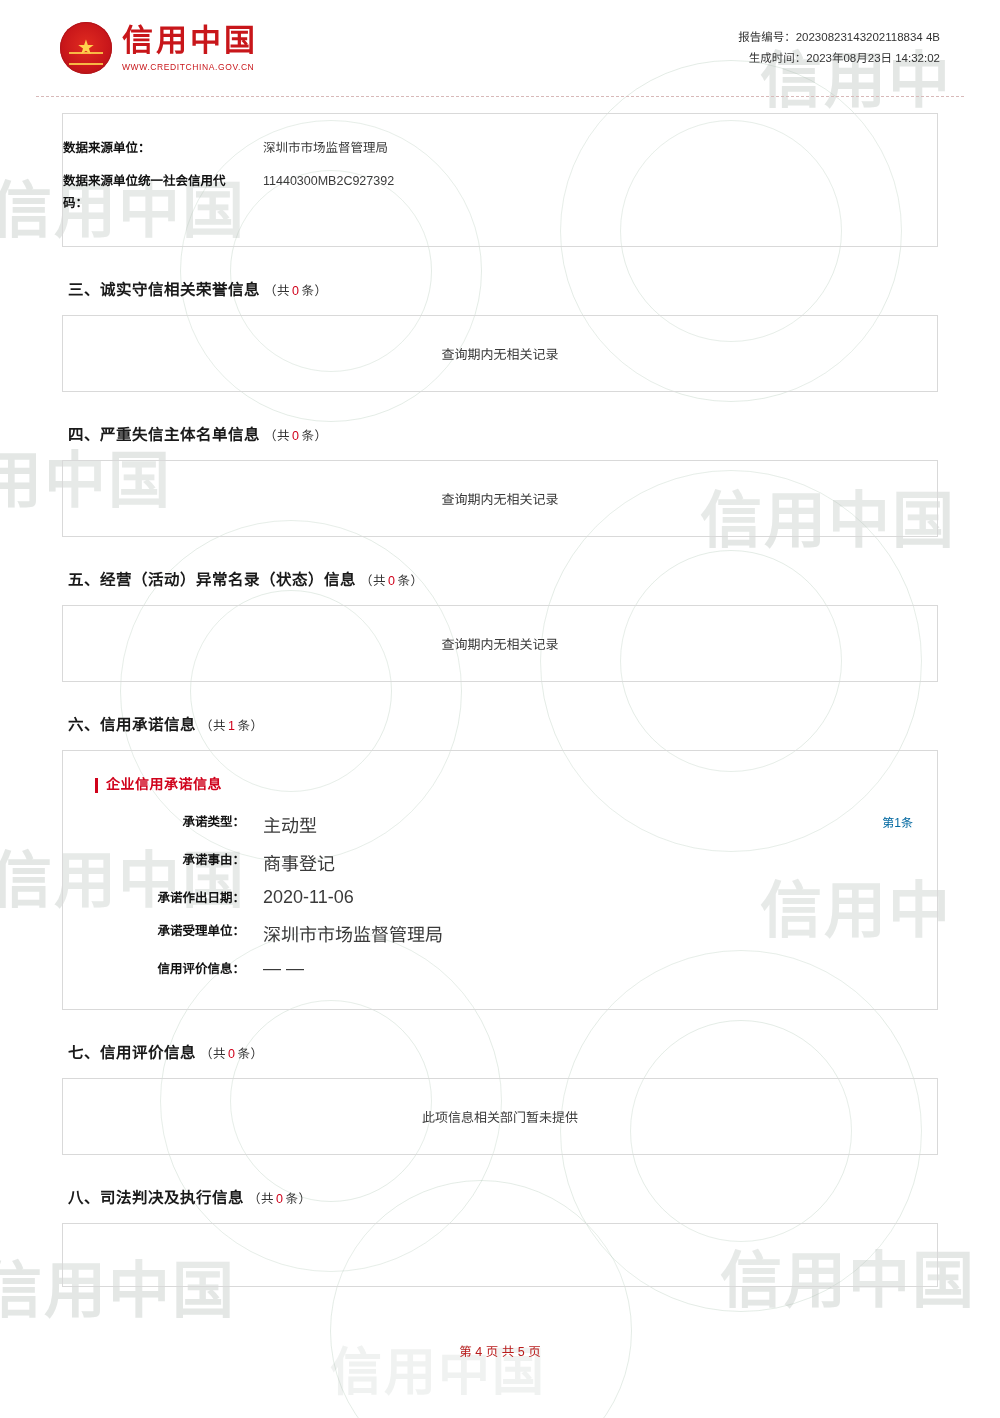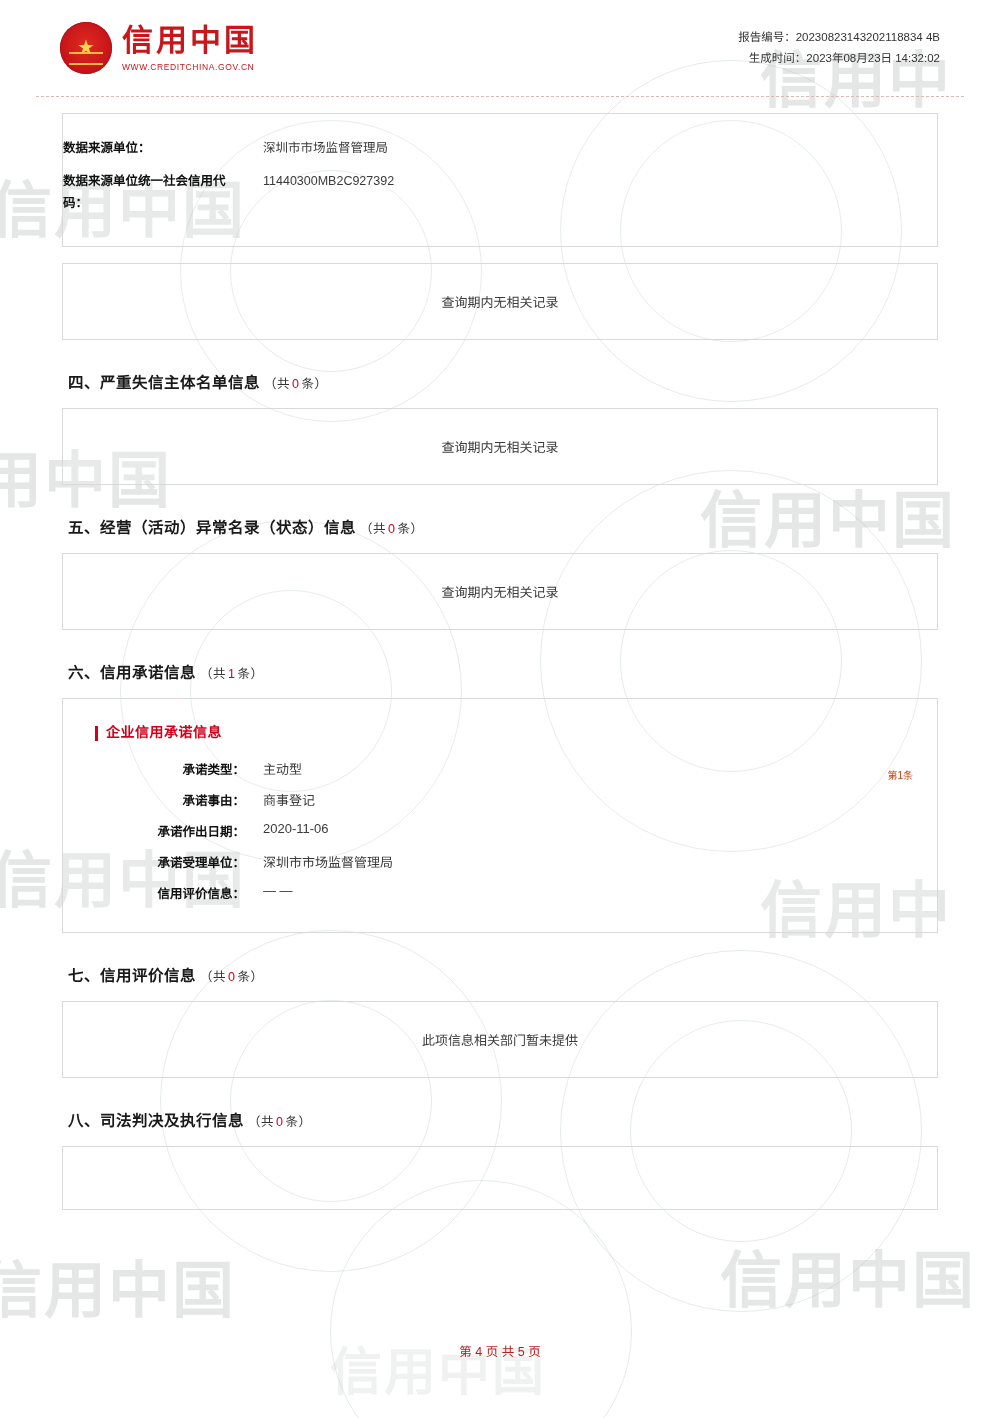--- a/index.html
+++ b/index.html
@@ -209,29 +209,29 @@
     min-width: 200px;
     text-align: right;
     padding-right: 18px;
     font-size: 12.5px;
     font-weight: bold;
     color: #111;
     box-sizing: border-box;
   }
   .commit-val {
     flex: 1;
-    font-size: 13px;
+    font-size: 18px;
     color: #3a3a3a;
   }
   .item-index {
     position: absolute;
     right: 24px;
-    top: 20px;
-    font-size: 10px;
-    color: #c2410c;
+    top: 14px;
+    font-size: 12px;
+    color: #0369a1;
   }
 
   
   .footer {
     position: absolute;
     left: 0;
     right: 0;
     bottom: 58px;
     z-index: 3;
     text-align: center;
@@ -295,20 +295,23 @@
       <div class="kv-row">
         <div class="kv-key">数据来源单位：</div>
         <div class="kv-val">深圳市市场监督管理局</div>
       </div>
       <div class="kv-row">
         <div class="kv-key">数据来源单位统一社会信用代码：</div>
         <div class="kv-val">11440300MB2C927392</div>
       </div>
     </div>
 
+    <div class="section-title">
+      <span>三、诚实守信相关荣誉信息</span><span class="count"><span>（共</span><span class="num">0</span><span>条）</span></span>
+    </div>
     <div class="box">
       <div class="empty-note">查询期内无相关记录</div>
     </div>
 
     <div class="section-title">
       <span>四、严重失信主体名单信息</span><span class="count"><span>（共</span><span class="num">0</span><span>条）</span></span>
     </div>
     <div class="box">
       <div class="empty-note">查询期内无相关记录</div>
     </div>

